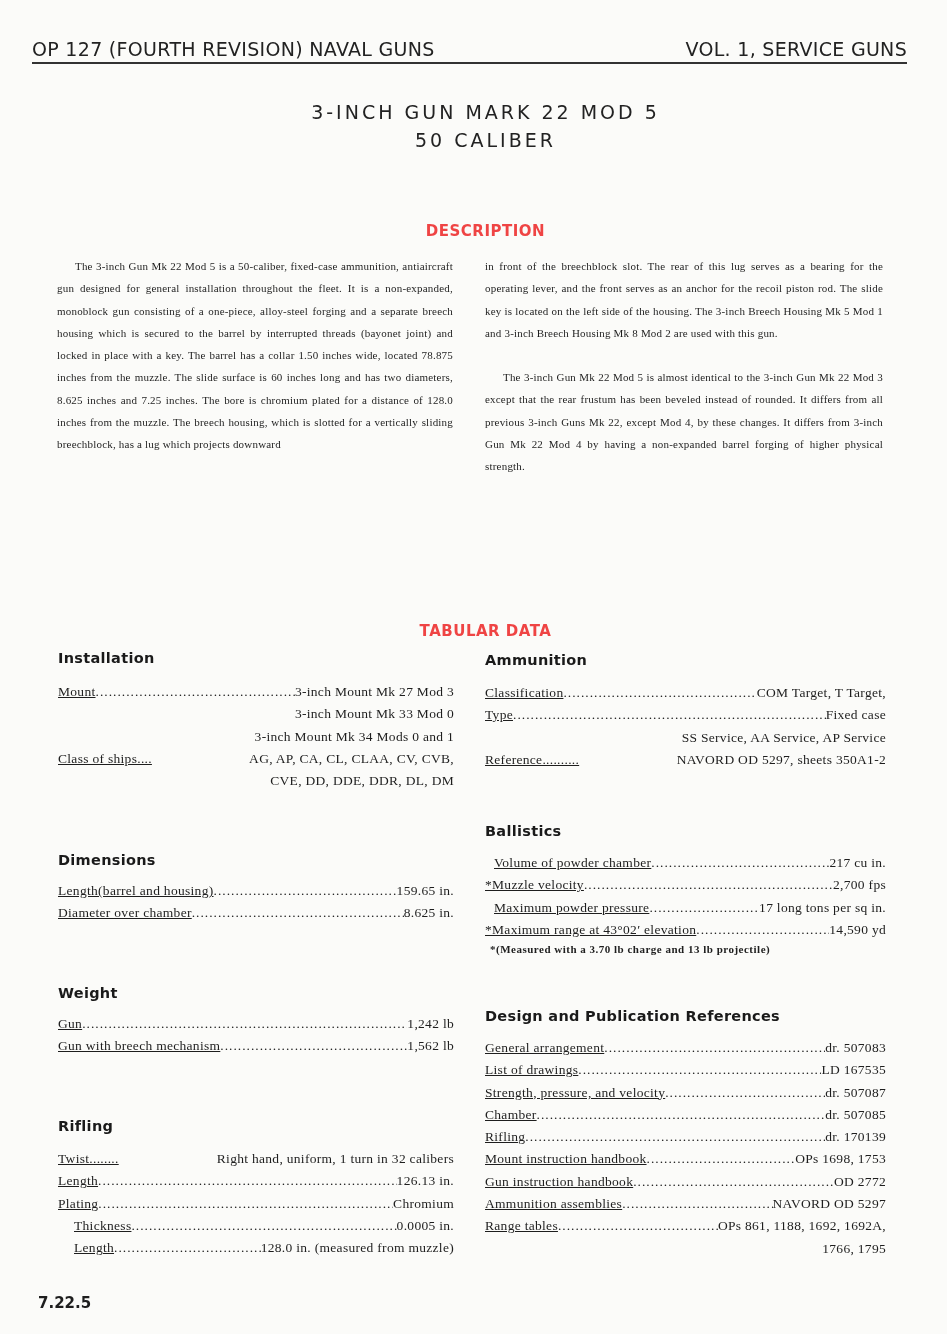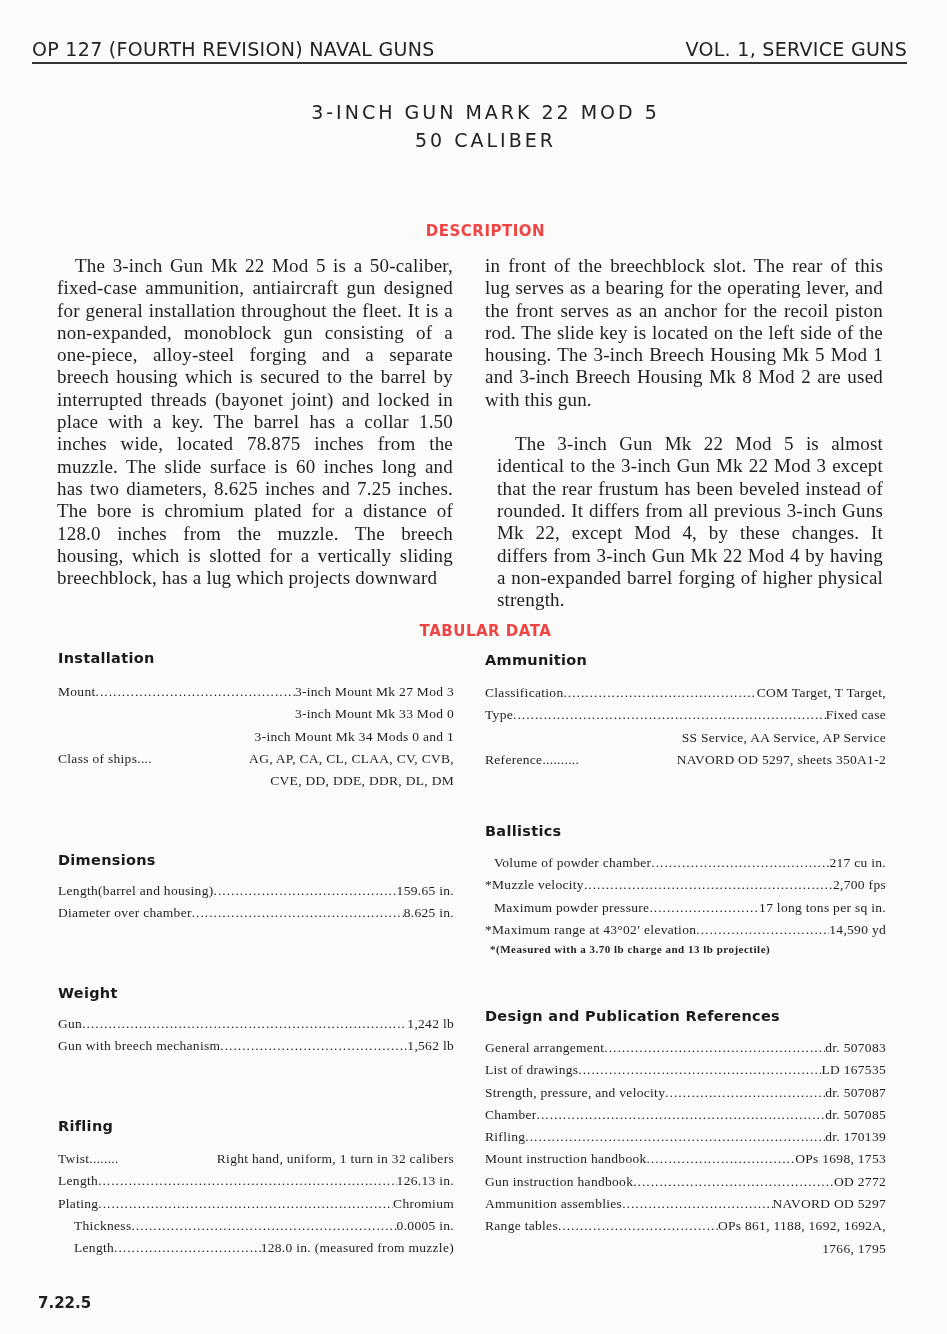--- a/index.html
+++ b/index.html
@@ -9,27 +9,27 @@
   }
   .hdr { position: absolute; top: 38px; left: 32px; right: 40px; height: 22px;
     font-family: "DejaVu Sans", sans-serif; font-size: 19px; letter-spacing: 0.3px; color: #222; }
   .hdr .l { position: absolute; left: 0; top: 0; }
   .hdr .r { position: absolute; right: 0; top: 0; }
   .rule { position: absolute; top: 62px; left: 32px; right: 40px; height: 2px; background: #333; }
   .title { position: absolute; top: 98px; left: 12px; width: 947px; text-align: center;
     font-family: "DejaVu Sans", sans-serif; font-size: 19px; letter-spacing: 3px; line-height: 28px; color: #222; }
   .sect { position: absolute; left: 12px; width: 947px; text-align: center;
     font-family: "DejaVu Sans", sans-serif; font-weight: bold; font-size: 15px; letter-spacing: 0.5px; color: #ef4444; }
-  .col { position: absolute; font-size: 19px; line-height: 22.3px; text-align: justify; letter-spacing: 0.2px; }
+  .col { position: absolute; font-size: 11px; line-height: 22.3px; text-align: justify; letter-spacing: 0.2px; }
   .col p { margin: 0; text-indent: 18px; }
-  .col p + p { margin-top: 22px; margin-left: 12px; }
+  .col p + p { margin-top: 22px; }
   .sub { position: absolute; font-family: "DejaVu Sans", sans-serif; font-weight: bold; font-size: 14.5px; color: #1a1a1a; letter-spacing: 0.3px; }
   .tbl { position: absolute; font-size: 13.5px; line-height: 22.3px; letter-spacing: 0.3px; }
   .row { display: flex; white-space: nowrap; overflow: hidden; }
-  .row .k { flex: 0 0 auto; }
+  .row .k { flex: 0 0 auto; text-decoration: underline; }
   .row .d { flex: 1 1 auto; overflow: hidden; }
   .row .d::after { content: "..............................................................................................................................................................."; letter-spacing: 1px; }
   .row .v { flex: 0 0 auto; }
   .cont { text-align: right; }
   .ind { padding-left: 16px; }
   .ind2 { padding-left: 9px; }
   .note { font-size: 11px; line-height: 16px; padding-left: 5px; letter-spacing: 0.5px; font-weight: bold; }
   .pnum { position: absolute; left: 38px; top: 1282px; font-family: "DejaVu Sans", sans-serif; font-weight: bold; font-size: 15px; margin-top: 12px; }
 </style>
 </head>

